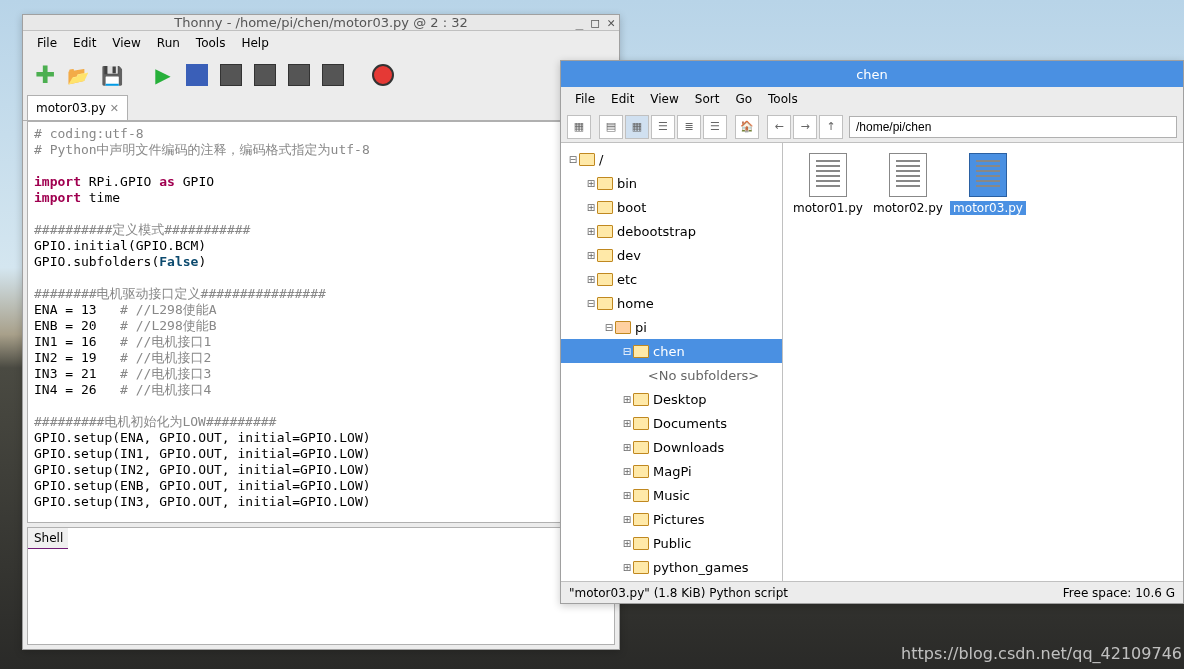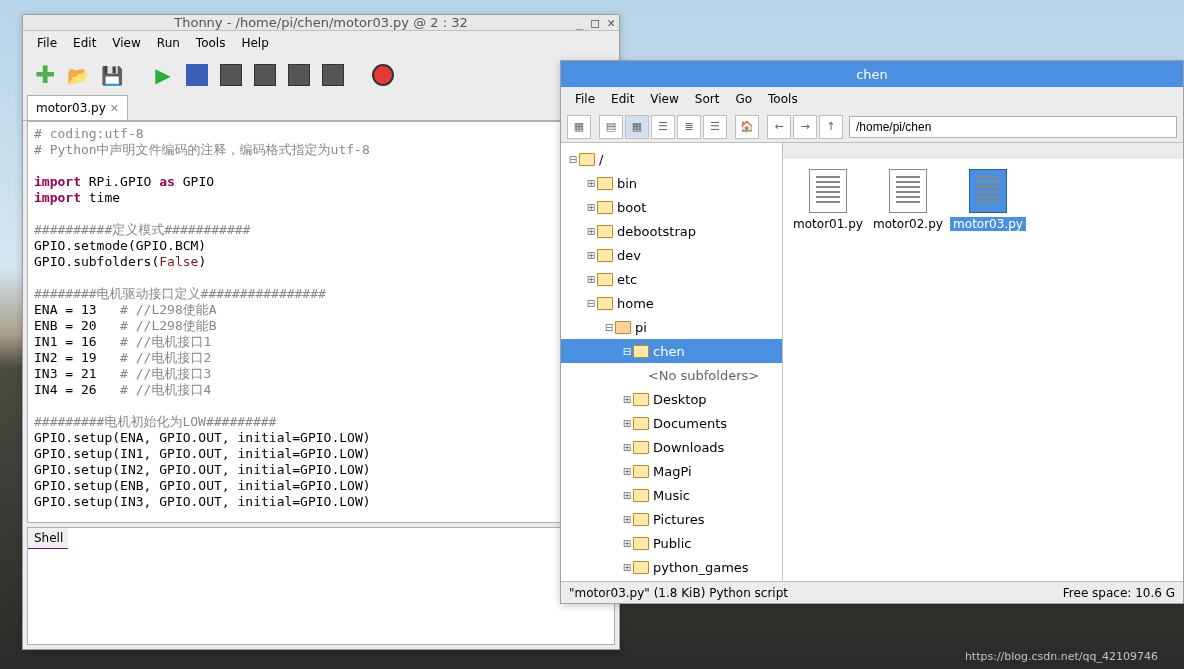--- a/index.html
+++ b/index.html
@@ -102,21 +102,21 @@
 .code {
   font-family: "DejaVu Sans Mono", monospace;
   font-size: 13px;
   line-height: 16px;
   padding: 4px 6px;
   white-space: pre;
 }
 .c-comment { color: #888; }
 .c-keyword { color: #a00050; font-weight: bold; }
 .c-as { color: #a00050; font-weight: bold; }
-.c-literal { color: #7f1d1d; font-weight: normal; }
+.c-literal { color: #0c4a6e; font-weight: bold; }
 .shell-pane {
   height: 118px;
   margin: 0 4px 4px 4px;
   border: 1px solid #b0b0b0;
   background: #fff;
   display: flex;
   flex-direction: column;
 }
 .shell-tab {
   border-bottom: 1px solid #701a75;
@@ -215,21 +215,20 @@
   position: relative;
 }
 .folder-icon.home { background: #ffd0a0; }
 .fm-files {
   flex: 1;
   background: #fff;
   padding: 10px;
   display: flex;
   align-items: flex-start;
   gap: 10px;
-  margin-top: 16px;
 }
 .file-item {
   width: 70px;
   display: flex;
   flex-direction: column;
   align-items: center;
   cursor: pointer;
 }
 .file-icon {
   width: 38px; height: 44px;
@@ -246,24 +245,24 @@
   border-top: 1px solid #c0c0c0;
   display: flex;
   justify-content: space-between;
   align-items: center;
   padding: 0 8px;
   font-size: 12px;
   background: #ececec;
 }
 .watermark {
   position: absolute;
-  right: 26px;
+  right: 2px;
   bottom: 6px;
   color: rgba(255,255,255,0.7);
-  font-size: 11px;
+  font-size: 16px;
 }
 .scrollbar-v {
   position: absolute;
   right: 0; top: 0; bottom: 0;
   width: 14px;
   background: #eee;
   border-left: 1px solid #ccc;
 }
 </style>
 </head>
@@ -327,21 +326,21 @@
     </div>
   </div>
   <div class="editor-area">
     <div class="code"><span class="c-comment"># coding:utf-8</span>
 <span class="c-comment"># Python中声明文件编码的注释，编码格式指定为utf-8</span>
 
 <span class="c-keyword">import</span><span> RPi.GPIO </span><span class="c-as">as</span><span> GPIO</span>
 <span class="c-keyword">import</span><span> time</span>
 
 <span class="c-comment">##########定义模式###########</span>
-<span>GPIO.setmode(GPIO.BCM)</span>
+<span>GPIO.initial(GPIO.BCM)</span>
 <span>GPIO.subfolders(</span><span class="c-literal">False</span><span>)</span>
 
 <span class="c-comment">########电机驱动接口定义################</span>
 <span>ENA = </span><span>13</span><span class="c-comment">   # //L298使能A</span>
 <span>ENB = </span><span>20</span><span class="c-comment">   # //L298使能B</span>
 <span>IN1 = </span><span>16</span><span class="c-comment">   # //电机接口1</span>
 <span>IN2 = </span><span>19</span><span class="c-comment">   # //电机接口2</span>
 <span>IN3 = </span><span>21</span><span class="c-comment">   # //电机接口3</span>
 <span>IN4 = </span><span>26</span><span class="c-comment">   # //电机接口4</span>
 

